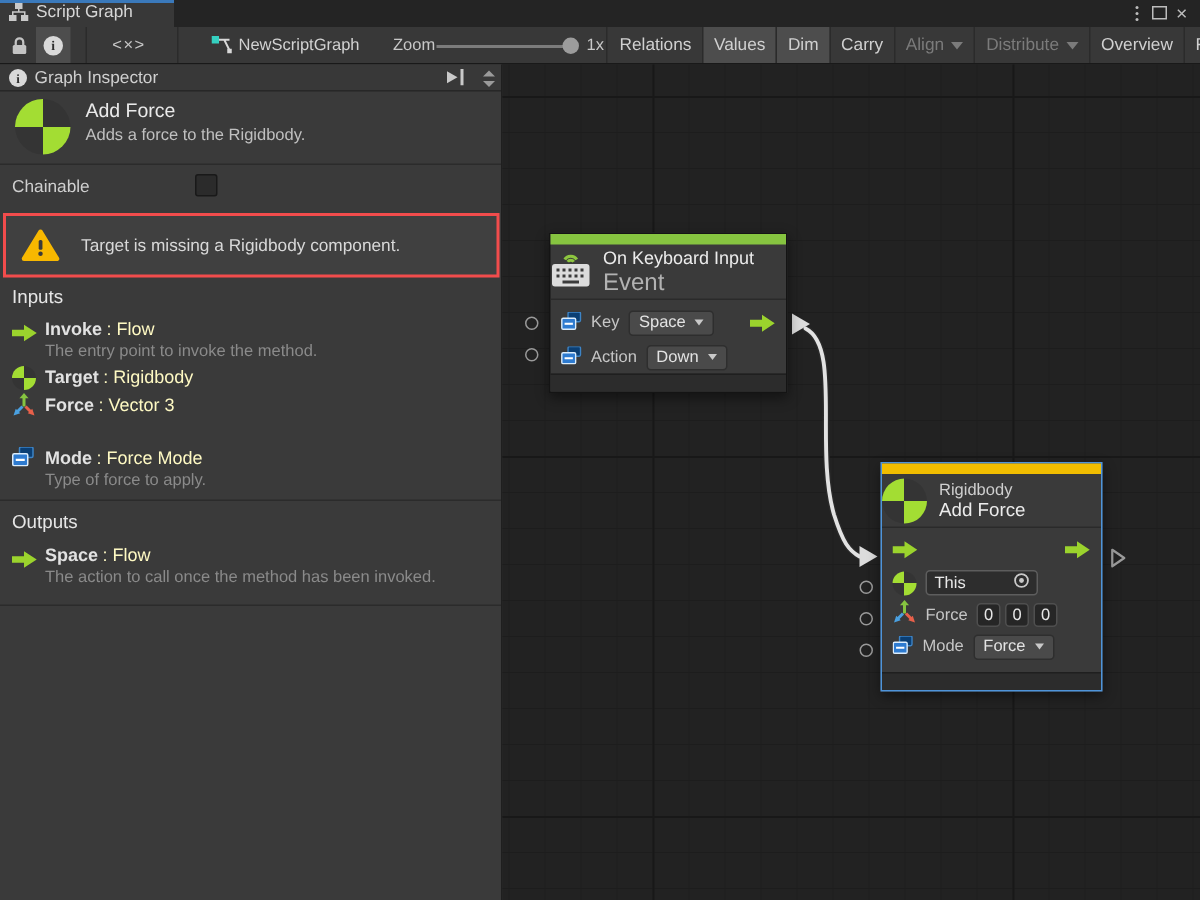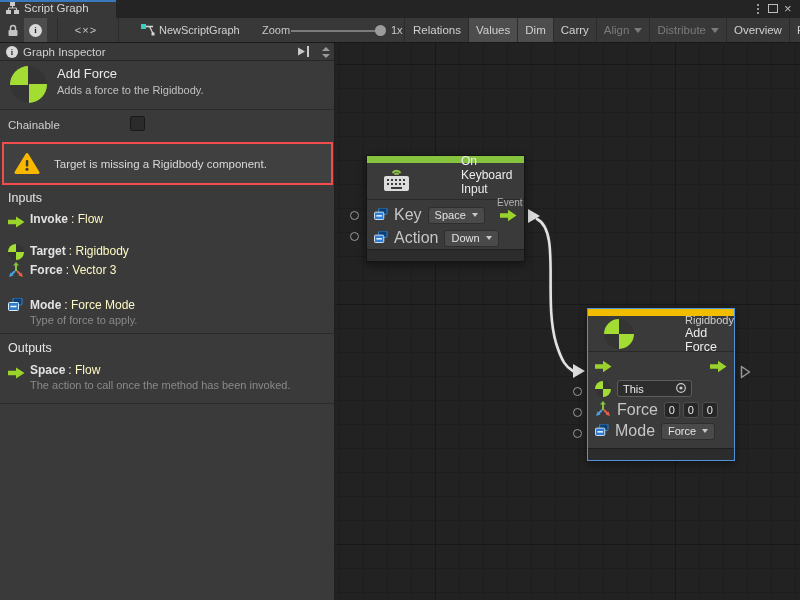--- a/index.html
+++ b/index.html
@@ -75,27 +75,27 @@
       linear-gradient(to bottom, #181818 1.5px, transparent 1.5px),
       linear-gradient(to right, #1d1d1d 1px, transparent 1px),
       linear-gradient(to bottom, #1d1d1d 1px, transparent 1px);
     background-size:240px 240px, 240px 240px, 24px 24px, 24px 24px;
     background-position:100px 21px, 100px 21px, 4px 21px, 4px 21px;
   }
   .wiresvg { position:absolute; left:0; top:0; width:465px; height:557px; pointer-events:none; }
   .node { position:absolute; background:#3a3a3a; border:1px solid #141414; box-shadow:0 3px 8px rgba(0,0,0,.45); }
   .node.selected { border:1px solid #4e94da; }
   .colorbar { height:7px; }
-  .nhdr { display:flex; align-items:center; padding:0 16px; border-bottom:1px solid #2a2a2a;gap:43px; }
+  .nhdr { display:flex; align-items:center; padding:0 0; border-bottom:1px solid #2a2a2a; }
   .nhdr .tcol { display:flex; flex-direction:column; justify-content:center; }
   .ntitle { font-size:12px; color:#ececec; }
-  .nsub { font-size:10px; color:#b2b2b2; margin-top:1px;margin-left:36px; }
+  .nsub { font-size:16px; color:#b2b2b2; margin-top:1px; }
   .ncat { font-size:11px; color:#cfcfcf; }
   .nrow { display:flex; align-items:center; padding:0 7px; }
-  .plabel { font-size:16px; color:#c6c6c6; margin:0 6px 0 6px; }
+  .plabel { font-size:11px; color:#c6c6c6; margin:0 6px 0 6px; }
   .dd { display:flex; align-items:center; gap:6px; background:#4a4a4a; border:1px solid #2e2e2e; border-radius:3px; height:17px; padding:0 6px; color:#e3e3e3; font-size:11px; }
   .dd .caret-dn { border-left-width:3.5px; border-right-width:3.5px; border-top-width:4.5px; border-top-color:#c9c9c9; }
   .nftr { height:12px; background:#2c2c2c; border-top:1px solid #1f1f1f; }
   .numbox { width:16px; height:16px; background:#262626; border:1px solid #4f4f4f; border-radius:3px; color:#e6e6e6; font-size:11px; display:flex; align-items:center; justify-content:center; margin-left:3px; }
   .thisfield { display:flex; align-items:center; justify-content:space-between; width:75px; height:17px; background:#2d2d2d; border:1px solid #5d5d5d; border-radius:3px; padding:0 4px 0 5px; color:#e8e8e8; font-size:11px; }
   .port-circle { position:absolute; width:9px; height:9px; border:1.5px solid #9a9a9a; border-radius:50%; }
   .wire-tri { position:absolute; width:0; height:0; border-left:12px solid #dcdcdc; border-top:7px solid transparent; border-bottom:7px solid transparent; }
   .arrow-sm svg, .arrow-nd svg { display:block; }
 </style>
 </head>
@@ -205,20 +205,21 @@
     </div>
 
     <div class="sec-h" style="top:148px">Inputs</div>
 
     <span class="item-ic" style="top:173px">
       <svg width="17" height="12" viewBox="0 0 17 12">
           <path d="M0,3.8 h8 V0.5 L16.5,6 8,11.5 V8.2 H0 z" fill="#9bd32d"></path>
         </svg>
     </span>
     <div class="item-name" style="top:169px"><span>Invoke</span><span class="typ">: Flow</span></div>
+    <div class="item-desc" style="top:185px">The entry point to invoke the method.</div>
 
     <span class="item-ic" style="top:201px">
       <span class="rb-circle" style="display:inline-block;width:16px;height:16px"></span>
     </span>
     <div class="item-name" style="top:201px"><span>Target</span><span class="typ">: Rigidbody</span></div>
 
     <span class="item-ic" style="top:219px">
       <svg width="16" height="16" viewBox="0 0 16 16">
           <path d="M8,9 V2" stroke="#86c440" stroke-width="2"></path>
           <polygon points="5,3.5 8,0 11,3.5" fill="#86c440"></polygon>

